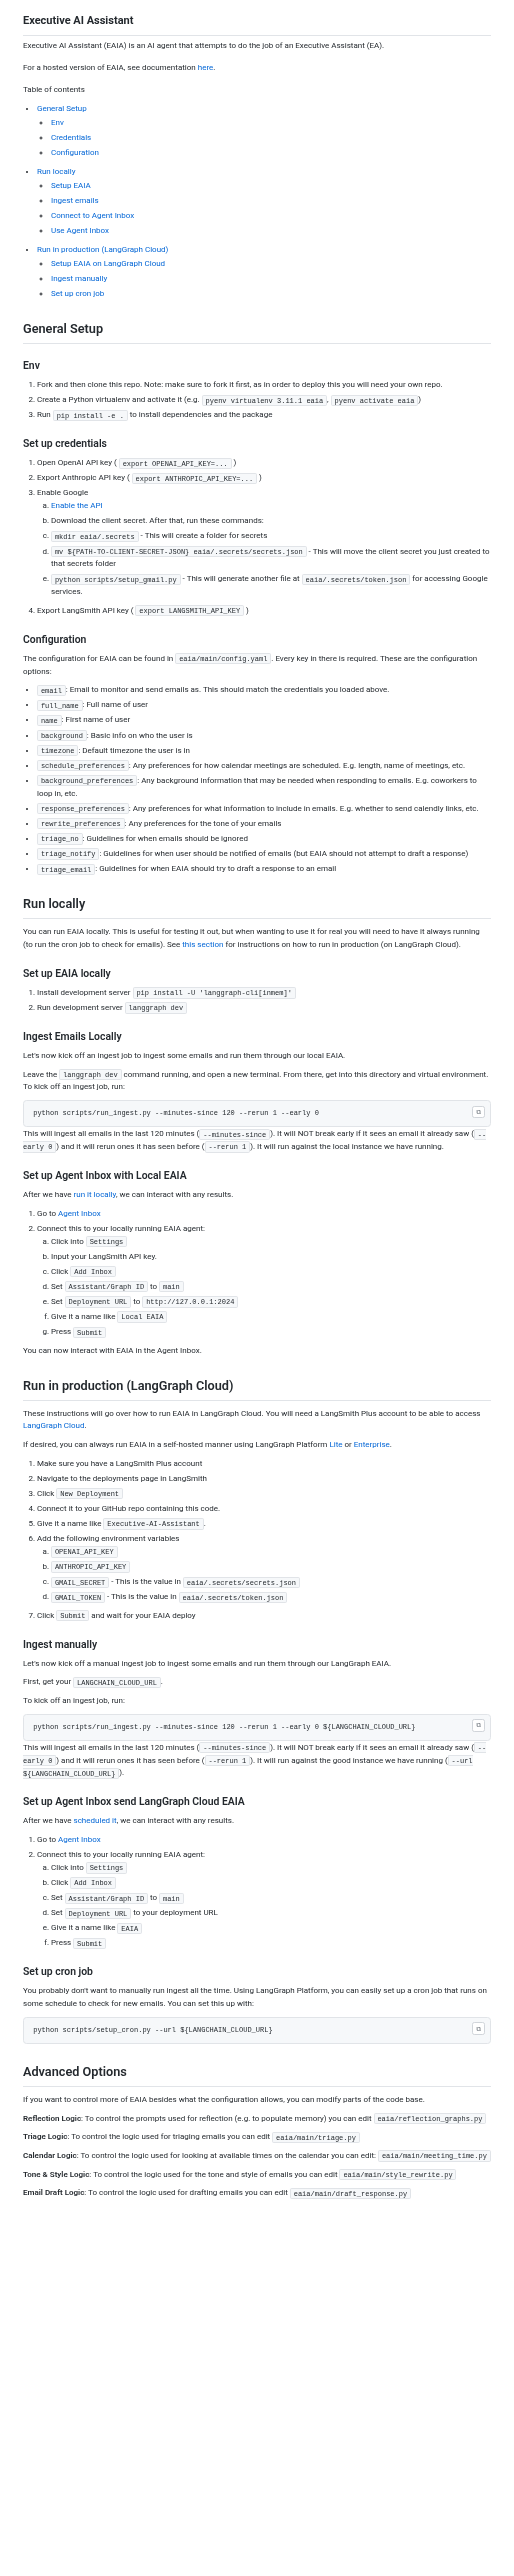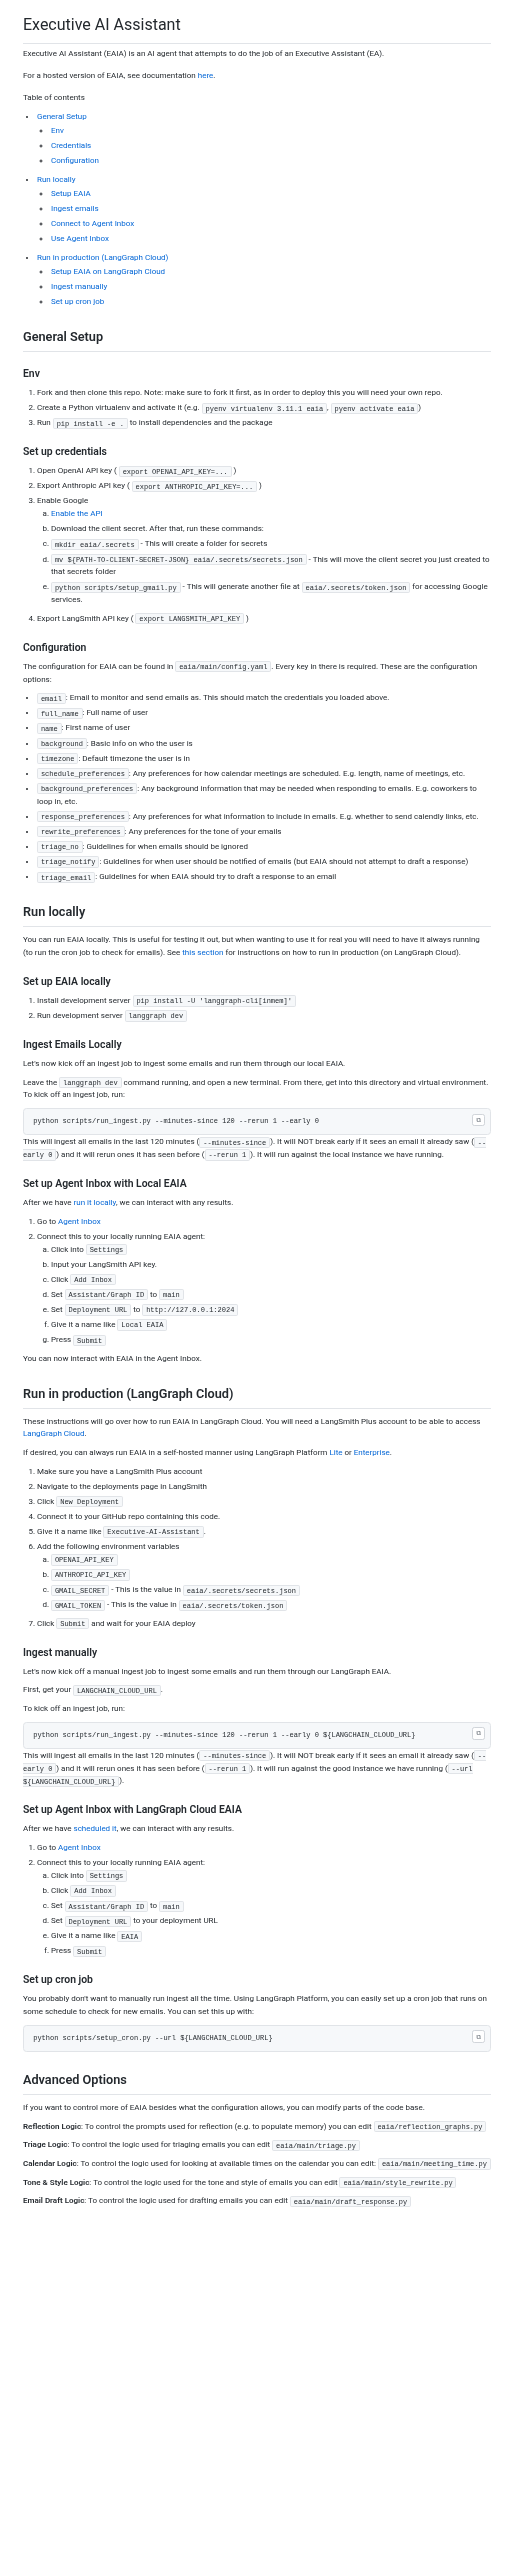--- a/index.html
+++ b/index.html
@@ -5,21 +5,21 @@
     * { box-sizing: border-box; margin: 0; padding: 0; }
     body {
       font-family: -apple-system, BlinkMacSystemFont, 'Segoe UI', Roboto, Oxygen, sans-serif;
       font-size: 8px;
       line-height: 1.6;
       color: #24292e;
       background: #fff;
       padding: 11.5px 23px;
       max-width: 514px;
     }
-    h1 { font-size: 16px; font-weight: 400; margin-bottom: 4.6px; border-bottom: 0.6px solid #e1e4e8; padding-bottom: 5.8px; }
+    h1 { font-size: 11px; font-weight: 700; margin-bottom: 4.6px; border-bottom: 0.6px solid #e1e4e8; padding-bottom: 5.8px; }
     h2 { font-size: 12.7px; font-weight: 600; margin-top: 17px; margin-bottom: 7px; border-bottom: 0.6px solid #e1e4e8; padding-bottom: 3.5px; }
     h3 { font-size: 10.4px; font-weight: 600; margin-top: 14px; margin-bottom: 4.6px; }
     p { margin-bottom: 5.8px; }
     a { color: #0366d6; text-decoration: none; }
     ul, ol { padding-left: 14px; margin-bottom: 5.8px; }
     li { margin-bottom: 2.3px; }
     code {
       font-family: 'SFMono-Regular', Consolas, 'Liberation Mono', Menlo, monospace;
       font-size: 7px;
       background: #f6f8fa;
@@ -223,21 +223,21 @@
   <div id="ingest-manually">
     <h3>Ingest manually</h3>
     <p>Let's now kick off a manual ingest job to ingest some emails and run them through our LangGraph EAIA.</p>
     <p>First, get your <code>LANGCHAIN_CLOUD_URL</code>.</p>
     <p>To kick off an ingest job, run:</p>
     <div class="code-block">python scripts/run_ingest.py --minutes-since 120 --rerun 1 --early 0 ${LANGCHAIN_CLOUD_URL}<button class="copy-btn">⧉</button></div>
     <p>This will ingest all emails in the last 120 minutes (<code>--minutes-since</code>). It will NOT break early if it sees an email it already saw (<code>--early 0</code>) and it will rerun ones it has seen before (<code>--rerun 1</code>). It will run against the good instance we have running (<code>--url ${LANGCHAIN_CLOUD_URL}</code>).</p>
   </div>
 
   <div id="setup-agent-inbox-cloud">
-    <h3>Set up Agent Inbox with LangGraph Cloud EAIA</h3>
+    <h3>Set up Agent Inbox send LangGraph Cloud EAIA</h3>
     <p>After we have <a href="#setup-eaia-on-langgraph-cloud">scheduled it</a>, we can interact with any results.</p>
     <ol>
       <li>Go to <a href="#">Agent Inbox</a></li>
       <li>Connect this to your locally running EAIA agent:
         <ol type="a">
           <li>Click into <code>Settings</code></li>
           <li>Click <code>Add Inbox</code></li>
           <li>Set <code>Assistant/Graph ID</code> to <code>main</code></li>
           <li>Set <code>Deployment URL</code> to your deployment URL</li>
           <li>Give it a name like <code>EAIA</code></li>

